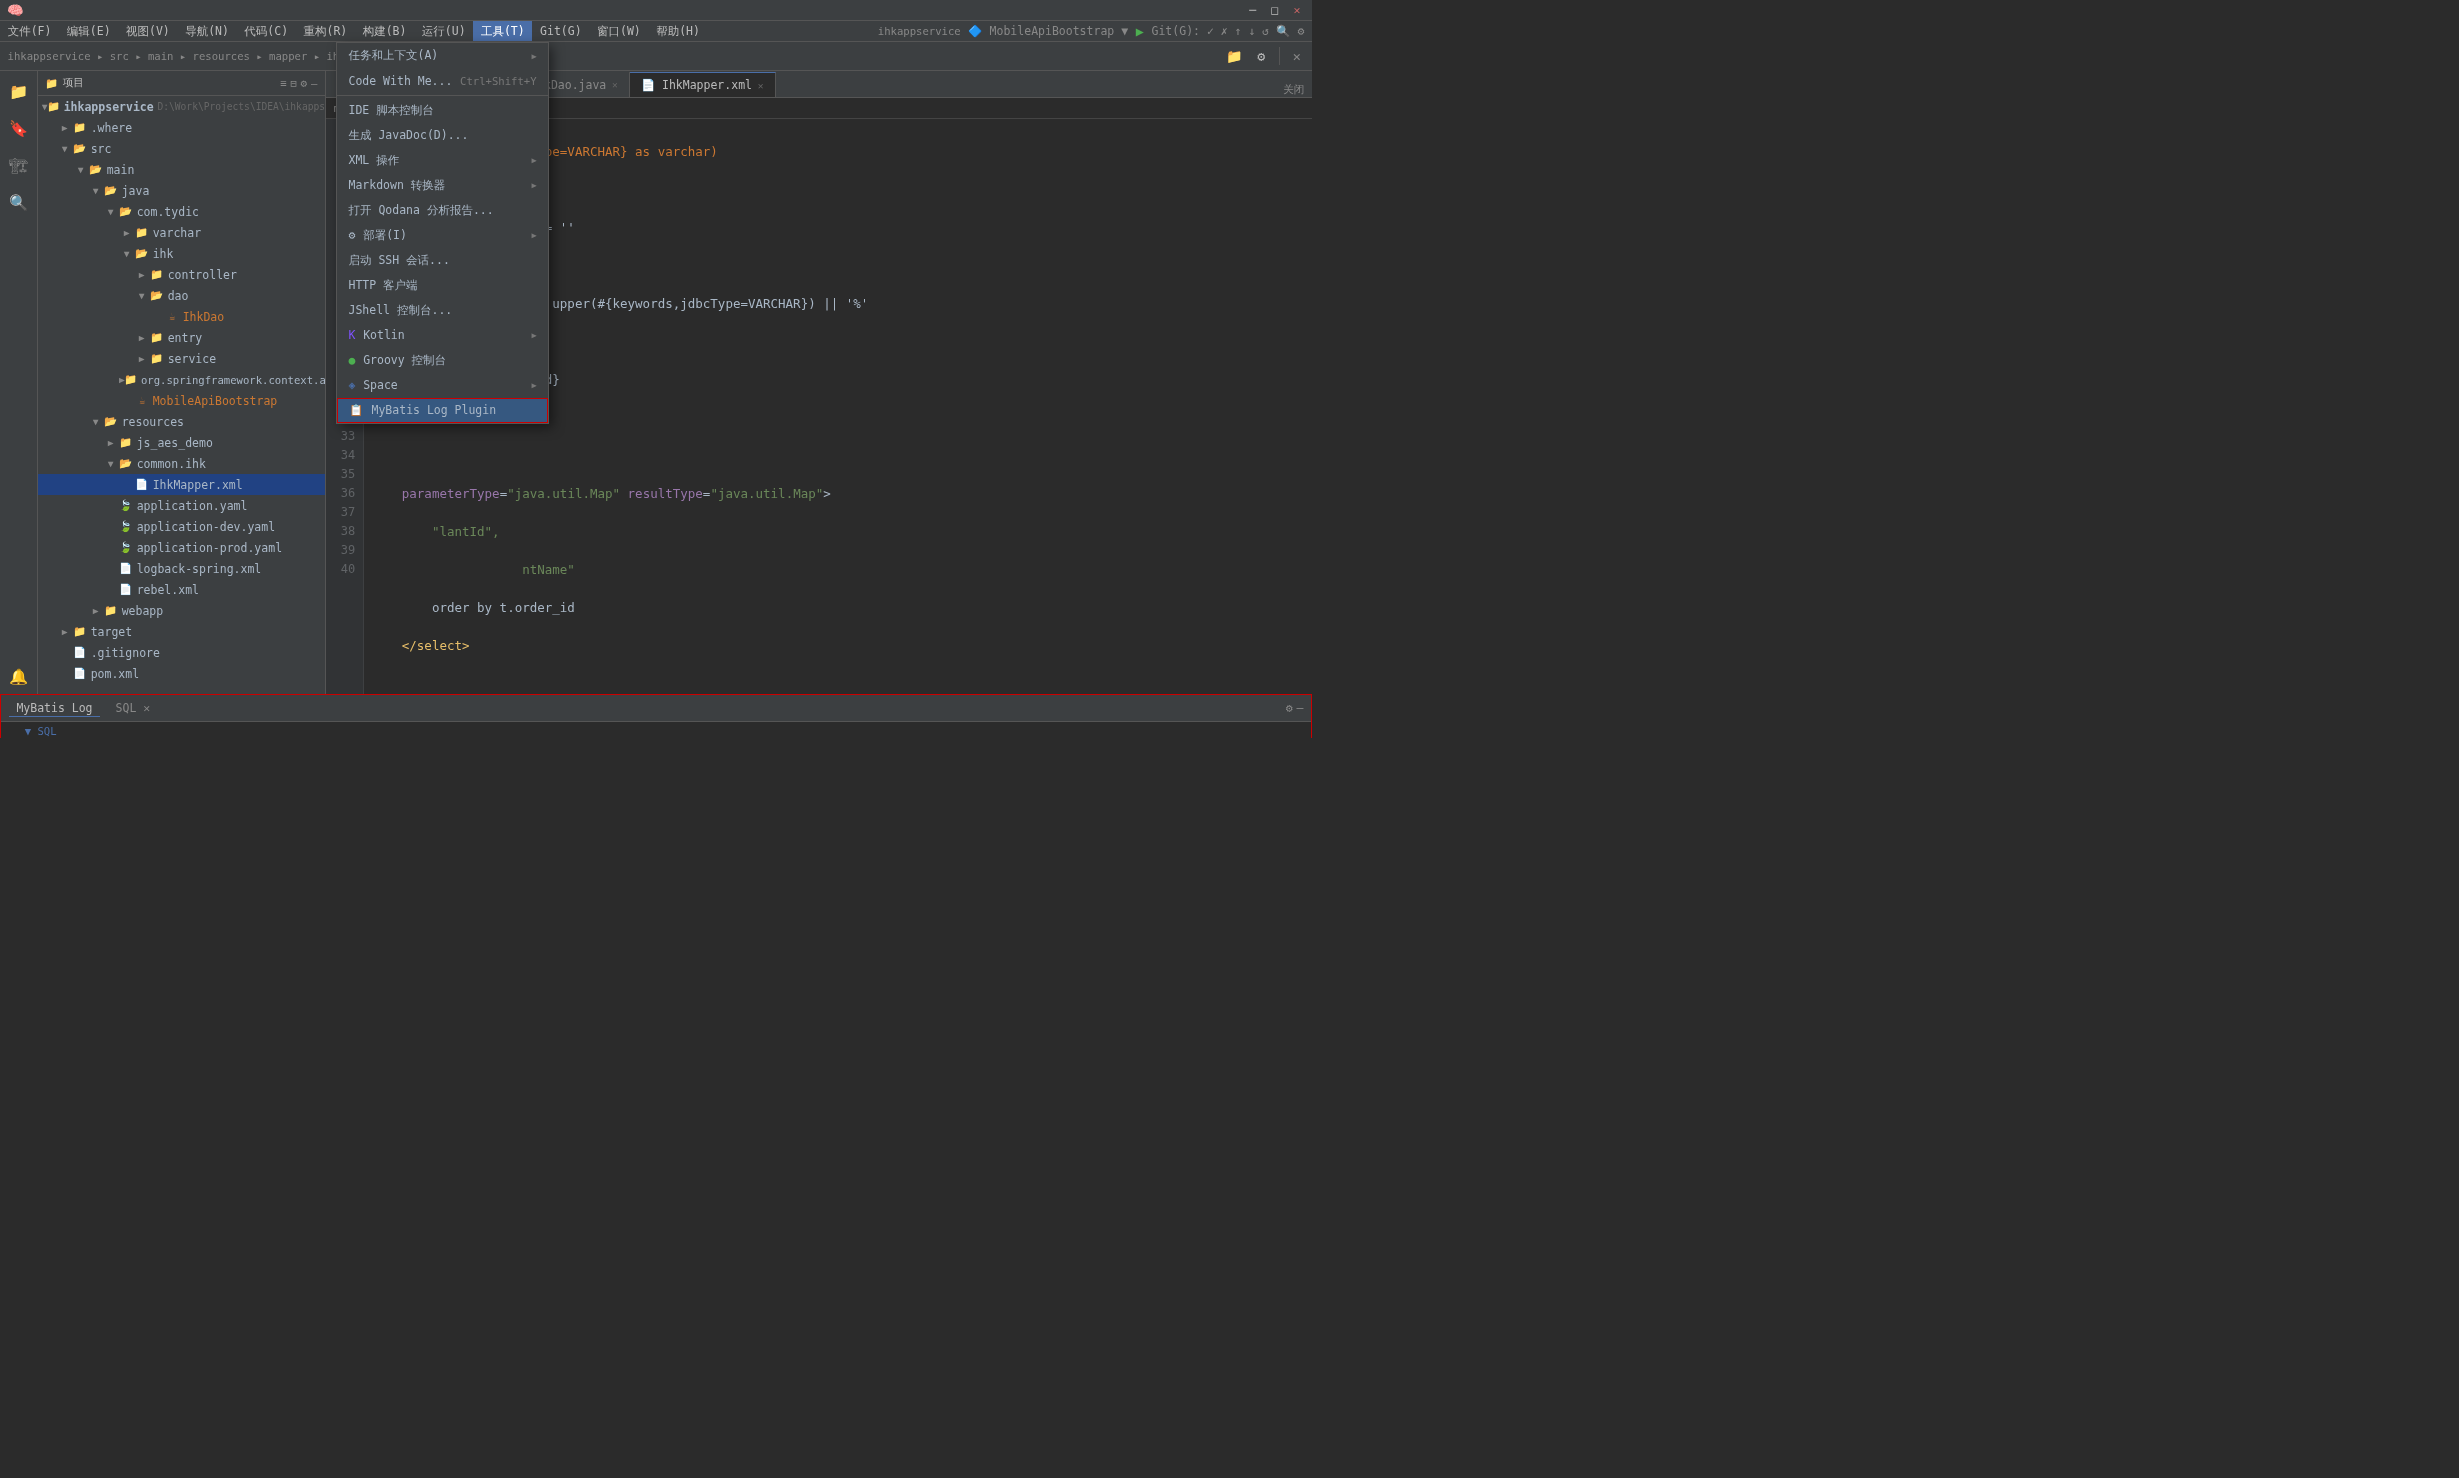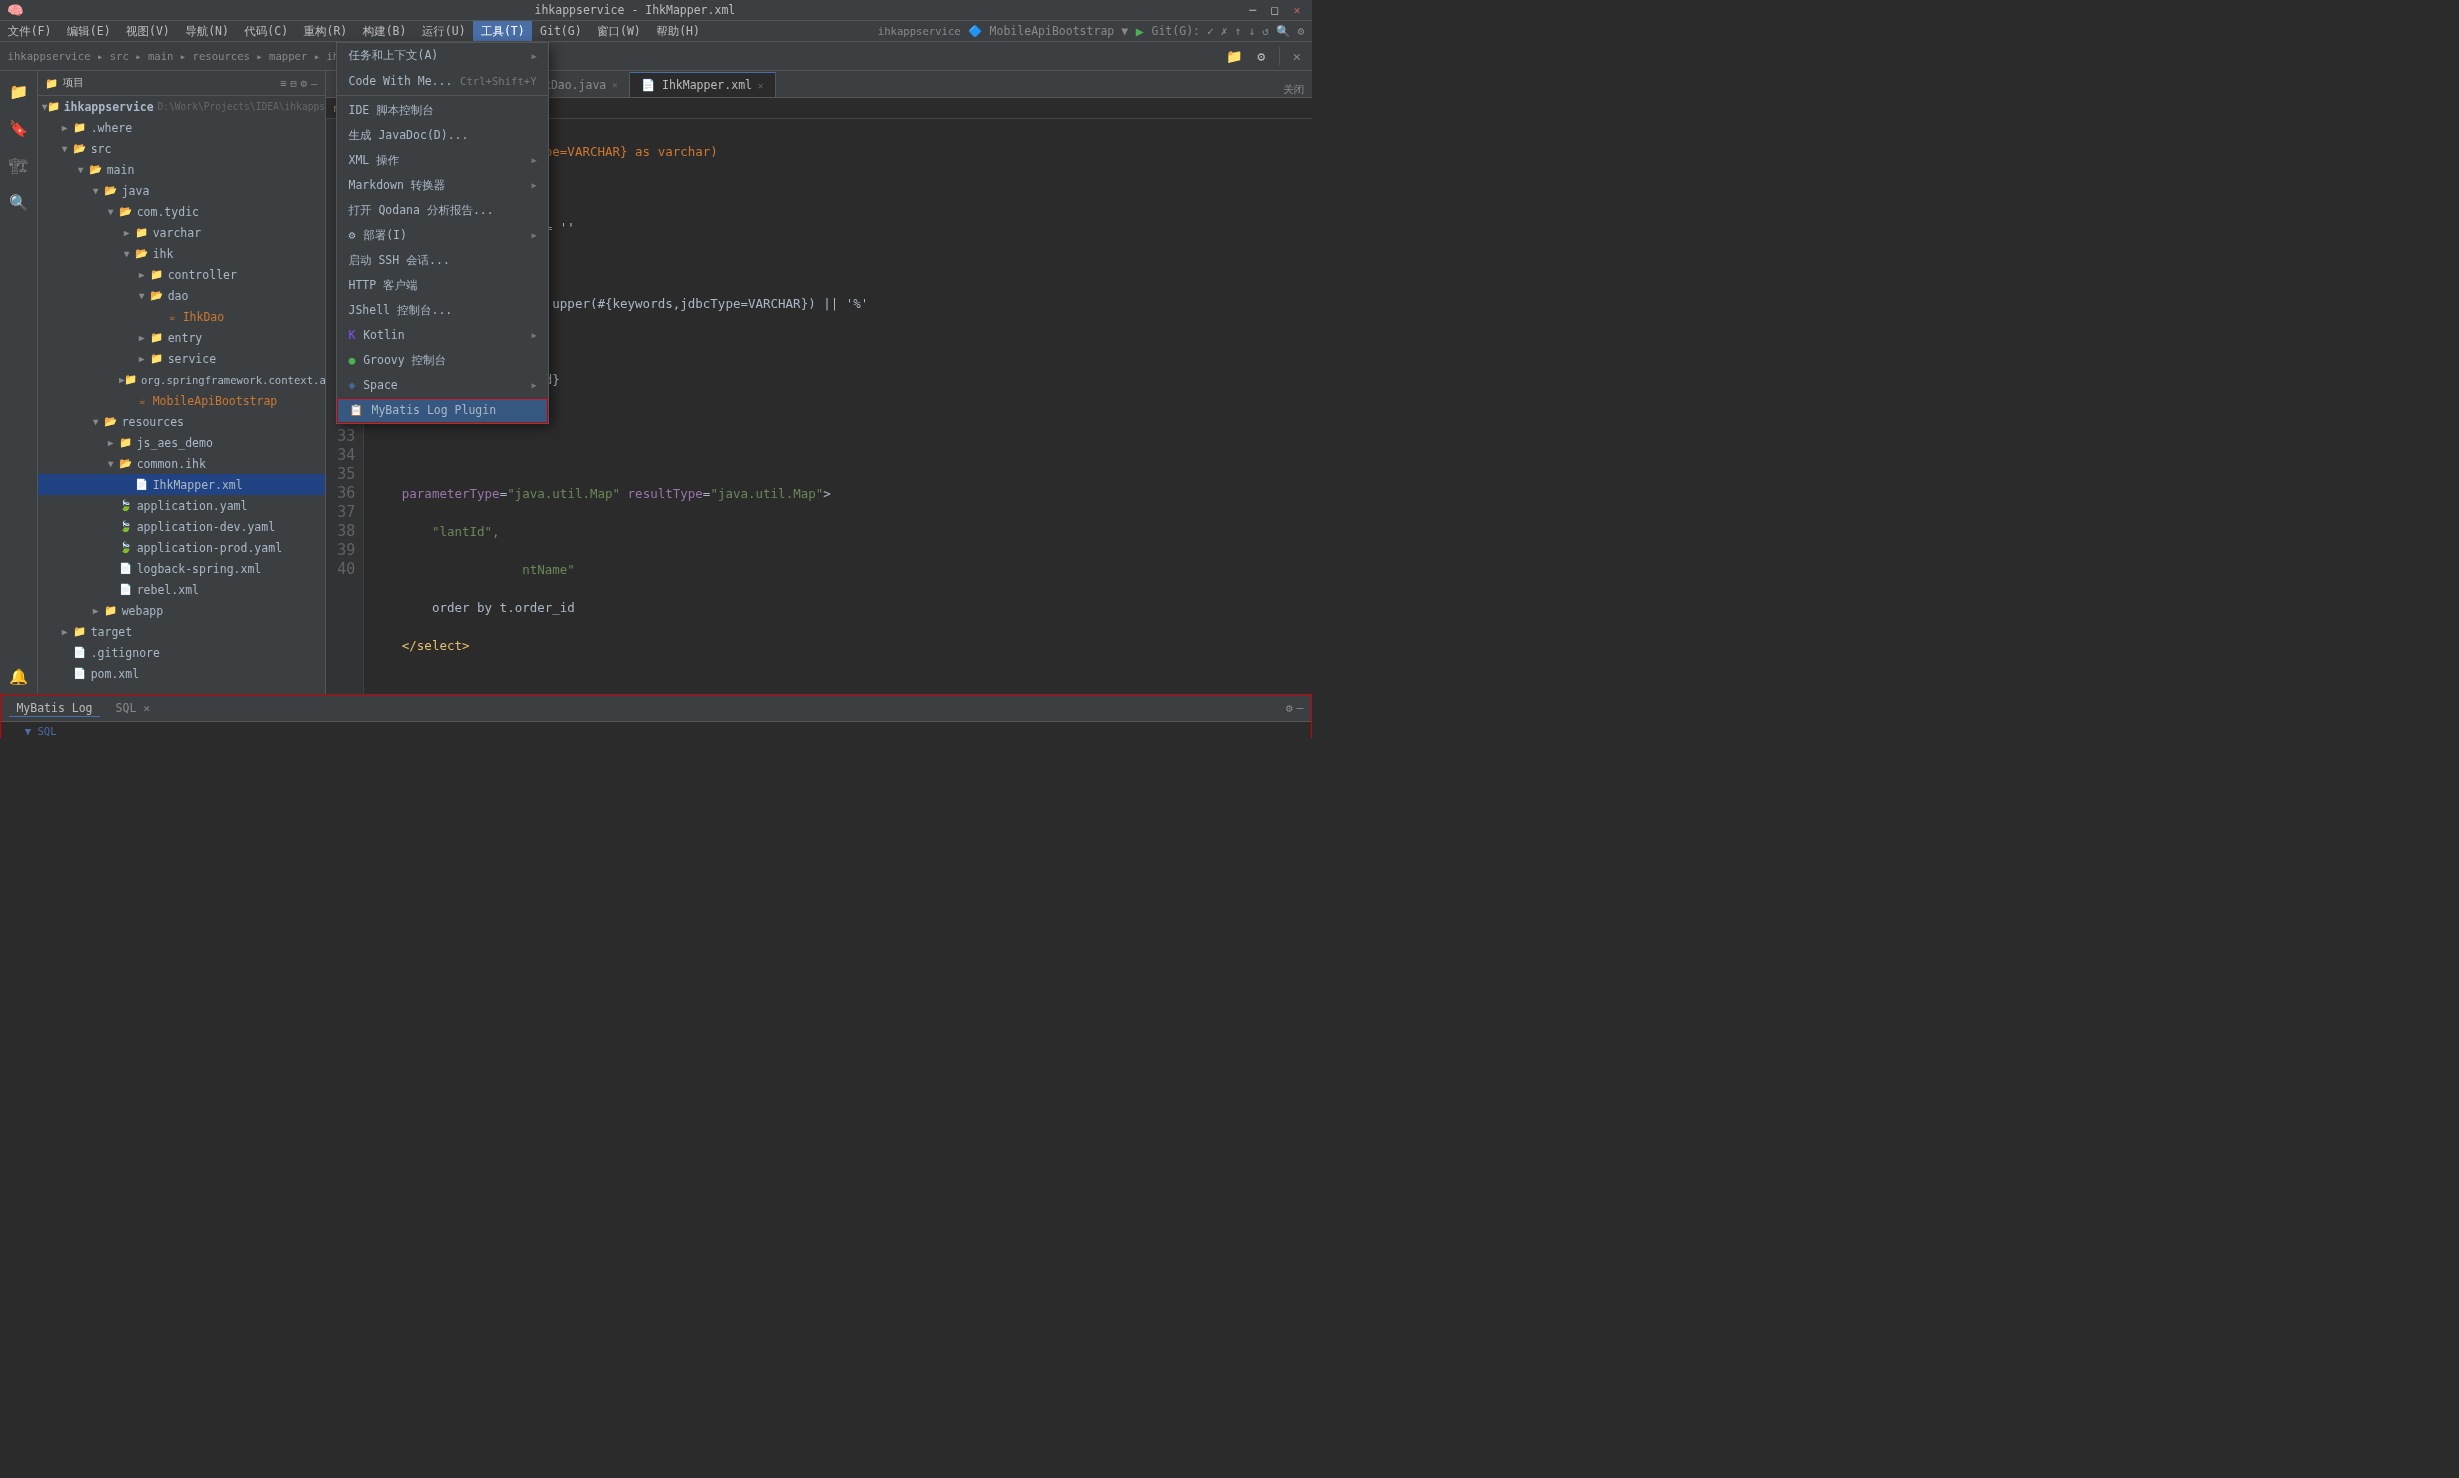--- a/index.html
+++ b/index.html
@@ -239,21 +239,21 @@
       font-family: 'Consolas', monospace;
       font-size: 12.5px;
       line-height: 1.5;
     }
     .line-numbers {
       width: 38px;
       background: #313335;
       padding: 3.8px 0;
       text-align: right;
       color: #606366;
-      font-size: 15px;
+      font-size: 12px;
       line-height: 1.5;
       user-select: none;
       border-right: 1px solid #3e4042;
       overflow: hidden;
     }
     .line-number {
       padding-right: 7.7px;
       height: 19px;
       display: flex;
       align-items: center;
@@ -422,21 +422,20 @@
     ::-webkit-scrollbar-track { background: #2b2b2b; }
     ::-webkit-scrollbar-thumb { background: #555; border-radius: 3.8px; }
   </style>
 </head>
 <body>
 
 <div class="title-bar">
   <div style="display:flex;align-items:center;gap:7.7px;font-size:10.6px;color:#888;">
     <span style="font-size:13.4px;">🧠</span>
   </div>
-  <div class="title-bar-title">ihkappservice - IhkMapper.xml</div>
   <div class="title-bar-controls">
     <span class="title-bar-btn">─</span>
     <span class="title-bar-btn">□</span>
     <span class="title-bar-btn" style="color:#cc6666;">✕</span>
   </div>
 </div>
 
 <div class="menu-bar">
   <div class="menu-item">文件(F)</div>
   <div class="menu-item">编辑(E)</div>

